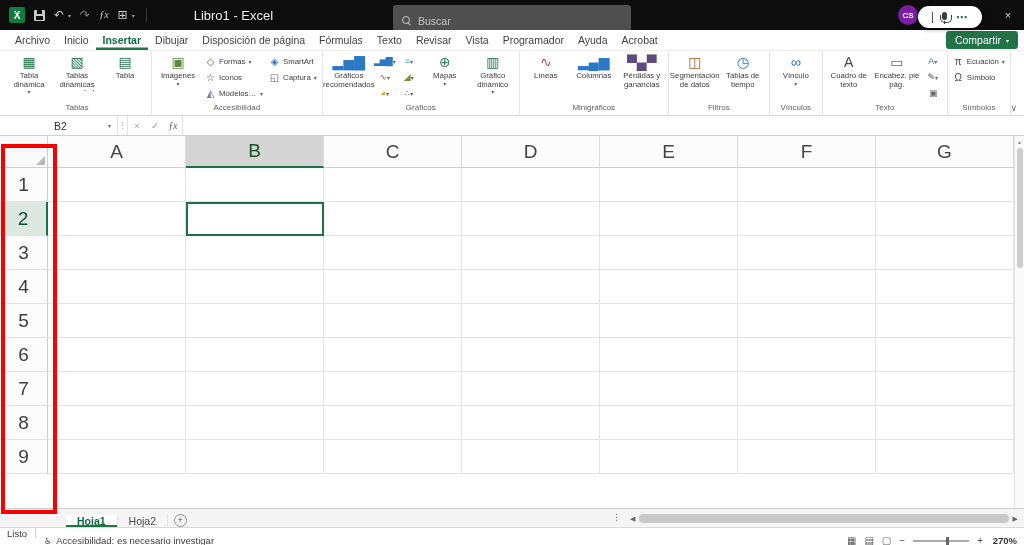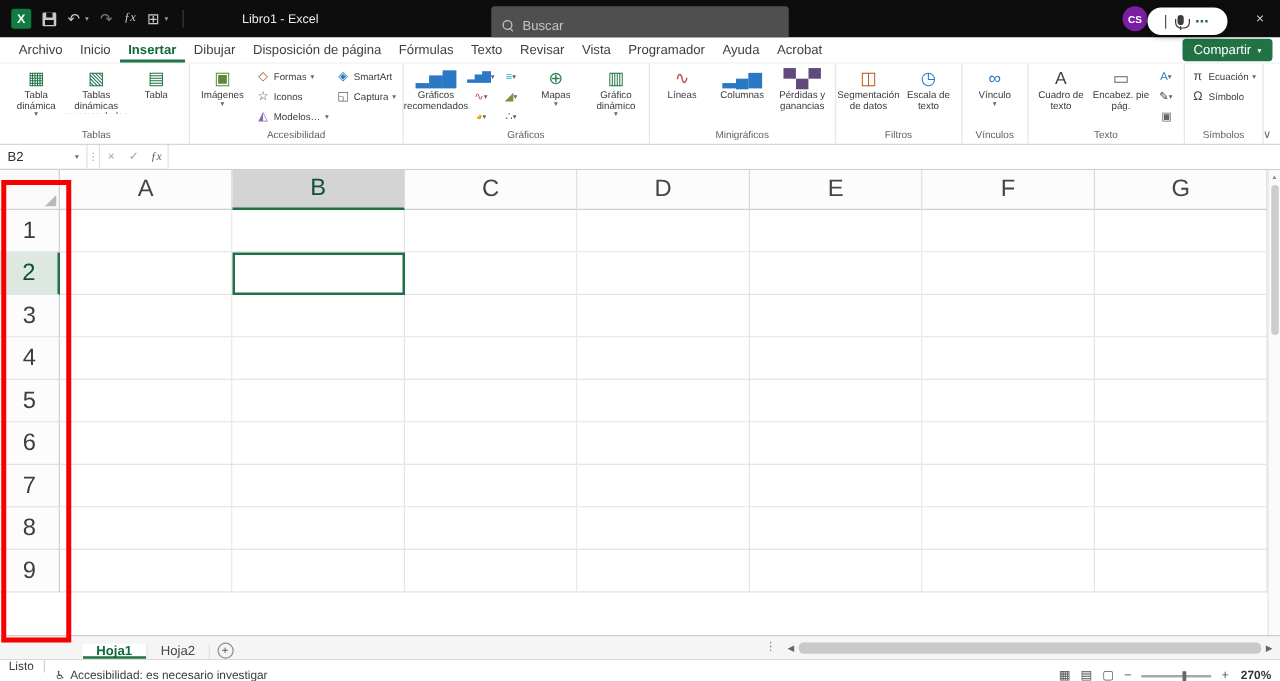--- a/index.html
+++ b/index.html
@@ -11,21 +11,21 @@
   .tb-left{display:flex;align-items:center;gap:9px;padding-left:9px;}
   .xl-logo{width:16px;height:16px;background:#107c41;border-radius:2px;color:#fff;font-weight:bold;font-size:10px;display:flex;align-items:center;justify-content:center;}
   .floppy{width:11px;height:11px;background:#c9c9c9;border-radius:1px;position:relative;}
   .floppy::after{content:'';position:absolute;top:0;left:3px;width:5px;height:4px;background:#0d0d0d;}
   .floppy::before{content:'';position:absolute;bottom:1px;left:2px;width:7px;height:4px;background:#0d0d0d;}
   .tb-ic{font-size:12px;color:#c9c9c9;line-height:1;}
   .tb-ic.dim{color:#7d7d7d;}
   .tb-fx{font-size:10px;font-style:italic;font-family:"Liberation Serif",serif;}
   .tb-caret{font-size:6px;color:#9a9a9a;margin-left:-5px;}
   .tb-sep{width:1px;height:14px;background:#3a3a3a;margin:0 2px;}
-  .tb-title{font-size:10px;color:#ececec;padding-left:36px;}
+  .tb-title{font-size:13px;color:#ececec;padding-left:36px;}
   .searchbox{position:absolute;left:50%;top:5px;transform:translateX(-50%);width:238px;height:31px;background:#4f4f4f;border-radius:3px;display:flex;align-items:center;gap:7px;padding:0 9px;font-size:10.5px;color:#c6c6c6;}
   .mag{width:9px;height:9px;position:relative;flex:0 0 auto;}
   .mag::before{content:'';position:absolute;width:6px;height:6px;border:1.2px solid #c6c6c6;border-radius:50%;}
   .mag::after{content:'';position:absolute;width:3.5px;height:1.2px;background:#c6c6c6;transform:rotate(45deg);left:5px;top:7px;}
   .tb-right{margin-left:auto;display:flex;align-items:center;height:100%;}
   .avatar{width:20px;height:20px;border-radius:50%;background:#7a1fa2;color:#fff;font-size:8px;font-weight:bold;display:flex;align-items:center;justify-content:center;margin:0 10px;}
   .winbtn{width:32px;height:30px;display:flex;align-items:center;justify-content:center;font-size:11px;color:#d6d6d6;}
   .winbtn.max{font-size:9px;}
   .overlay-pill{position:absolute;top:6px;right:42px;width:64px;height:22px;background:#fff;border-radius:11px;box-shadow:0 1px 5px rgba(0,0,0,.45);display:flex;align-items:center;justify-content:center;gap:9px;z-index:60;}
   .ibeam{width:1px;height:11px;background:#555;}
@@ -53,21 +53,21 @@
   .rbtn.small{height:16px;display:flex;align-items:center;gap:3px;font-size:7.8px;padding:0 2px;max-width:62px;white-space:nowrap;}
   .rbtn.small .ric{font-size:10px;width:11px;text-align:center;flex:0 0 auto;}
   .rbtn.small .rlab{overflow:hidden;text-overflow:ellipsis;}
   .rbtn.mini{width:22px;height:16px;display:flex;align-items:center;justify-content:center;gap:1px;}
   .rbtn.mini .ric{font-size:9px;letter-spacing:-1px;}
   .caret{font-size:6px;color:#666;}
   .glabel{height:13px;font-size:8px;color:#616161;text-align:center;line-height:13px;white-space:nowrap;}
   .collapse-chevron{position:absolute;right:7px;bottom:2px;font-size:9px;color:#666;}
 
   
-  .fbar{height:20px;flex:0 0 auto;background:#fff;border-bottom:1px solid #cfcfcf;display:flex;align-items:stretch;font-size:10.5px;}
+  .fbar{height:20px;flex:0 0 auto;background:#fff;border-bottom:1px solid #cfcfcf;display:flex;align-items:stretch;font-size:10.5px;padding-left:48px;}
   .namebox{width:70px;display:flex;align-items:center;padding:0 6px;border-right:1px solid #e2e2e2;color:#2f2f2f;}
   .namebox .caret{margin-left:auto;}
   .fhandle{width:10px;border-right:1px solid #e2e2e2;display:flex;align-items:center;justify-content:center;color:#9a9a9a;font-size:8px;}
   .fbtn{width:18px;display:flex;align-items:center;justify-content:center;color:#a3a3a3;font-size:9.5px;}
   .fbtn.fx{font-style:italic;color:#5f5f5f;font-family:"Liberation Serif",serif;}
   .finput{flex:1;border-left:1px solid #e2e2e2;background:#fff;}
 
   
   .gridwrap{height:372px;flex:0 0 auto;position:relative;background:#fff;display:flex;flex-direction:column;}
   .hdr-row{display:flex;height:32px;flex:0 0 auto;}
@@ -284,21 +284,21 @@
           <div class="glabel">Minigráficos</div>
         </div>
         <div class="rgroup">
           <div class="ritems">
             <div class="rbtn large">
               <span class="ric" style="color: rgb(176, 90, 30);">◫</span>
               <span class="rlab">Segmentación de datos</span>
             </div>
             <div class="rbtn large">
               <span class="ric" style="color: rgb(43, 120, 197);">◷</span>
-              <span class="rlab">Escala de texto</span>
+              <span class="rlab">Tablas de tiempo</span>
             </div>
           </div>
           <div class="glabel">Filtros</div>
         </div>
         <div class="rgroup">
           <div class="ritems">
             <div class="rbtn large">
               <span class="ric" style="color: rgb(43, 120, 197);">∞</span>
               <span class="rlab">Vínculo</span>
               <span class="caret">▾</span>

